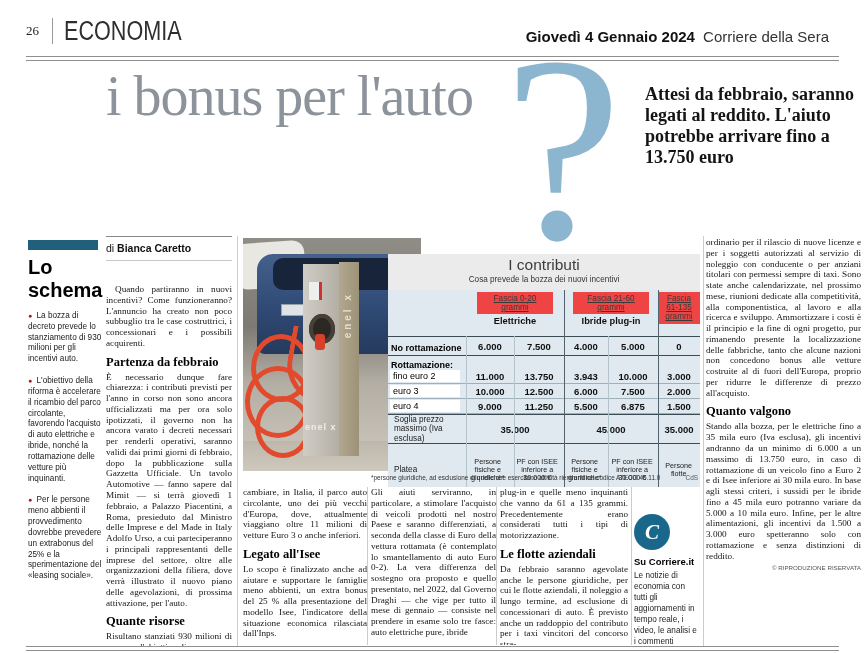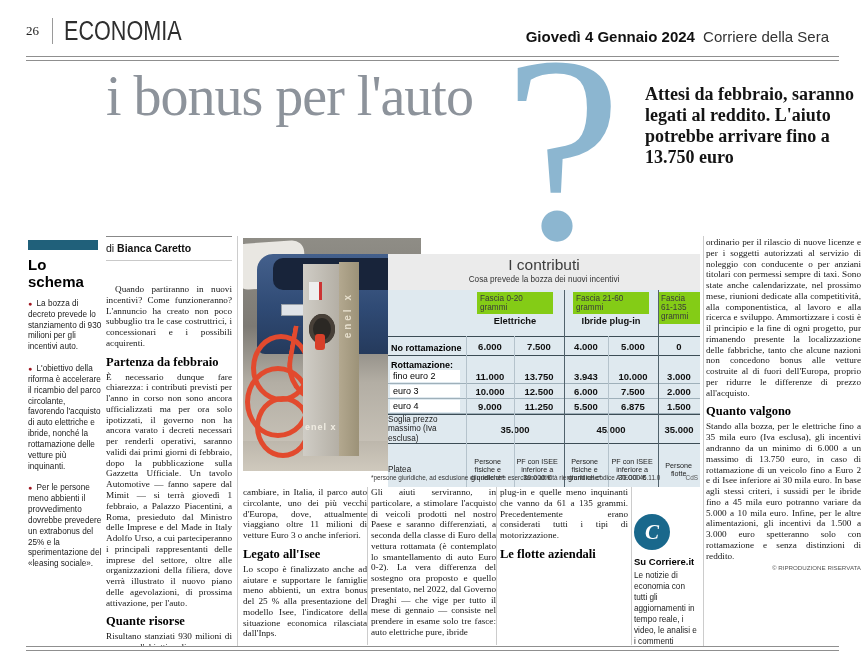--- a/index.html
+++ b/index.html
@@ -24,21 +24,21 @@
   #headline{position:absolute;left:106px;top:64px;font-size:56px;line-height:1.17;
     color:#8d939b;letter-spacing:-1px;}
   #qmark{position:absolute;left:504px;top:16px;font-size:265px;line-height:1;
     color:#8cb6d0;z-index:6;}
   #standfirst{position:absolute;left:645px;top:84px;width:216px;font-size:18px;
     font-weight:bold;line-height:1.16;color:#141414;}
 
   
   #schema{position:absolute;left:28px;top:240px;width:74px;font-family:"Liberation Sans",sans-serif;}
   .schema-bar{width:70px;height:10px;background:#20607a;margin-bottom:6px;}
-  .schema-title{font-size:15px;font-weight:bold;color:#000;margin-bottom:9px;}
+  .schema-title{font-size:20px;font-weight:bold;color:#000;margin-bottom:9px;}
   .schema-item{font-size:8.2px;line-height:1.32;color:#1a1a1a;margin-bottom:11px;}
   .bullet{color:#a01822;font-size:7px;margin-right:2px;}
 
   
   .col{position:absolute;overflow:hidden;}
   #col1{left:106px;top:236px;width:126px;height:410px;}
   #col2{left:243px;top:487px;width:124px;height:158px;}
   #col3{left:371px;top:487px;width:125px;height:158px;}
   #col4{left:500px;top:487px;width:128px;height:158px;}
   #col5{left:706px;top:237px;width:155px;height:410px;}
@@ -89,31 +89,31 @@
   .cable-strand{position:absolute;left:44px;top:90px;width:34px;height:68px;border-left:5px solid #e24a2e;
     border-bottom:5px solid #e24a2e;border-radius:0 0 0 40px;transform:rotate(10deg);}
 
   #igpanel{position:absolute;left:145px;top:16px;width:312px;height:233px;background:#dfe9ef;
     font-family:"Liberation Sans",sans-serif;overflow:hidden;}
   .ig-head{height:34px;background:#ebebeb;text-align:center;padding-top:2px;}
   .ig-title{font-size:15.5px;color:#3c3c3c;}
   .ig-sub{font-size:8.2px;color:#333;margin-top:1px;}
   .ig-groups{display:flex;height:46px;}
   .g{display:flex;flex-direction:column;align-items:center;}
-  .pill{display:inline-block;background:#84cc16;color:#3a3a3a;font-size:8.2px;line-height:1.12;
-    text-align:left;padding:2px 3px;margin-top:2px;max-width:70px;}
+  .pill{display:inline-block;background:#ef4444;color:#3a3a3a;font-size:8.2px;line-height:1.12;
+    text-align:center;padding:2px 3px;margin-top:2px;max-width:70px;text-decoration:underline;}
   .pill3{max-width:38px;}
   .gsub{font-size:9.3px;font-weight:bold;color:#111;margin-top:2px;}
   .ig-row{display:flex;align-items:center;}
   .c0{width:78px;} .c1{width:48px;} .c2{width:50px;} .c3{width:44px;} .c4{width:50px;} .c5{width:42px;}
   .g1w{width:98px;} .g2w{width:94px;} .g3w{width:42px;}
   .val{text-align:center;font-weight:bold;font-size:9.5px;color:#101010;}
   .lbl{font-size:9px;font-weight:bold;color:#000;padding-left:3px;}
   .lblpill{display:block;background:#fff;font-size:9px;color:#000;padding:1px 3px;margin:0 6px 0 2px;}
-  .lbl-small{font-size:8.2px;color:#222;line-height:1.1;padding-left:0;display:block;}
+  .lbl-small{font-size:8.2px;color:#222;line-height:1.1;padding-left:6px;display:block;}
   .plat{text-align:center;font-size:7.2px;line-height:1.15;color:#222;padding:0 1px;}
   .r-no{height:18px;border-top:1px solid #3c4c55;border-bottom:1px solid #3c4c55;}
   .r-sec{height:13px;}
   .r-euro{height:14px;border-bottom:1px solid #9fb0ba;}
   .r-euro:last-of-type{border-bottom:none;}
   .r-price{height:28px;border-top:1px solid #3c4c55;}
   .r-plat{height:52px;border-top:1px solid #3c4c55;}
   .sepv{position:absolute;width:1px;background:#51626c;top:36px;bottom:0;}
   .sepv.f{background:#b5c3cc;top:82px;}
   #sep-g1{left:176px} #sep-g2{left:270px}
@@ -289,20 +289,21 @@
     <p class="body-p">cambiare, in Italia, il parco auto circolante, uno dei più vecchi d'Europa, dove, attualmente viaggiano oltre 11 milioni di vetture Euro 3 o anche inferiori.</p>
     <div class="subhead">Legato all'Isee</div>
     <p class="body-p">Lo scopo è finalizzato anche ad aiutare e supportare le famiglie meno abbienti, un extra bonus del 25 % alla presentazione del modello Isee, l'indicatore della situazione economica rilasciata dall'Inps.</p>
   </div>
   <div class="col" id="col3">
     <p class="body-p">Gli aiuti serviranno, in particolare, a stimolare l'acquisto di veicoli prodotti nel nostro Paese e saranno differenziati, a seconda della classe di Euro della vettura rottamata (è contemplato lo smantellamento di auto Euro 0-2). La vera differenza del sostegno ora proposto e quello presentato, nel 2022, dal Governo Draghi — che vige per tutto il mese di gennaio — consiste nel prendere in esame solo tre fasce: auto elettriche pure, ibride</p>
   </div>
   <div class="col" id="col4">
     <p class="body-p">plug-in e quelle meno inquinanti che vanno da 61 a 135 grammi. Precedentemente erano considerati tutti i tipi di motorizzazione.</p>
     <div class="subhead">Le flotte aziendali</div>
+    <p class="body-p">Da febbraio saranno agevolate anche le persone giuridiche, per cui le flotte aziendali, il noleggio a lungo termine, ad esclusione di concessionari di auto. È previsto anche un raddoppio del contributo per i taxi vincitori del concorso stra-</p>
   </div>
 
   <div id="corriere">
     <div class="c-logo">C</div>
     <div class="c-title">Su Corriere.it</div>
     <div class="c-text">Le notizie di economia con tutti gli aggiornamenti in tempo reale, i video, le analisi e i commenti</div>
   </div>
 
   <div class="col" id="col5">
     <p class="body-p">ordinario per il rilascio di nuove licenze e per i soggetti autorizzati al servizio di noleggio con conducente o per anziani titolari con permessi sempre di taxi. Sono state anche calendarizzate, nel prossimo mese, riunioni dedicate alla competitività, alla componentistica, al lavoro e alla ricerca e sviluppo. Ammortizzare i costi è il principio e la fine di ogni progetto, pur rimanendo presente la localizzazione delle fabbriche, tanto che alcune nazioni non concedono bonus alle vetture costruite al di fuori dell'Europa, proprio per ridurre le differenze di prezzo all'acquisto.</p>

